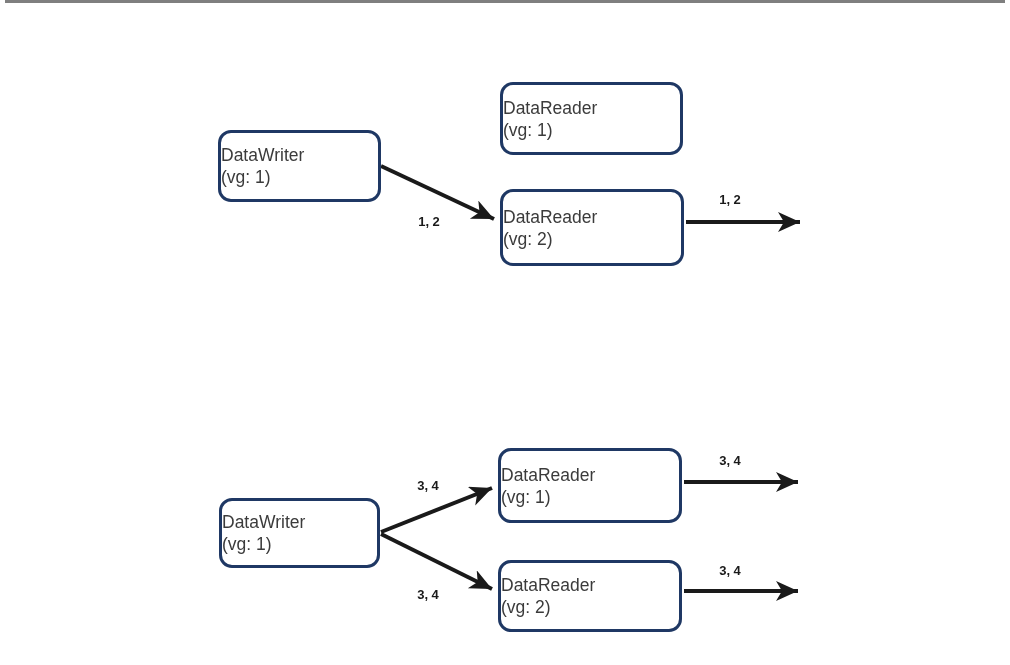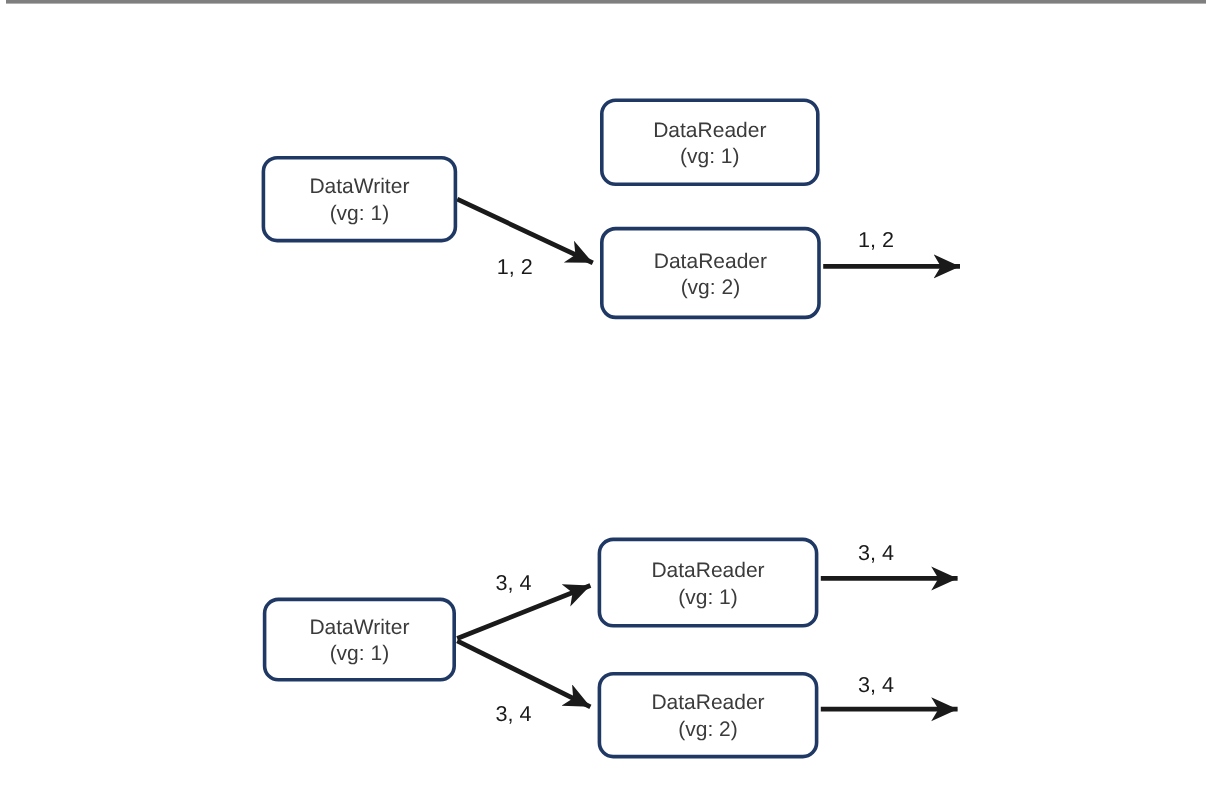--- a/index.html
+++ b/index.html
@@ -31,38 +31,38 @@
     height: 665px;
   }
   .node {
     position: absolute;
     box-sizing: border-box;
     background: #ffffff;
     border: 3.5px solid #1f3864;
     border-radius: 13px;
     display: flex;
     flex-direction: column;
-    align-items: center;
+    align-items: flex-start;
     justify-content: center;
     text-align: center;
   }
   .node-title, .node-sub {
     font-size: 17.5px;
     line-height: 22px;
     color: #3b3b3b;
     white-space: nowrap;
   }
   .edge-label {
     position: absolute;
     width: 60px;
     height: 26px;
     line-height: 26px;
     text-align: center;
-    font-size: 18px;
-    font-weight: normal;
+    font-size: 13px;
+    font-weight: bold;
     color: #1a1a1a;
     white-space: nowrap;
   }
 </style>
 </head>
 <body>
 
 <div class="canvas">
 
   <div class="top-rule"></div>

